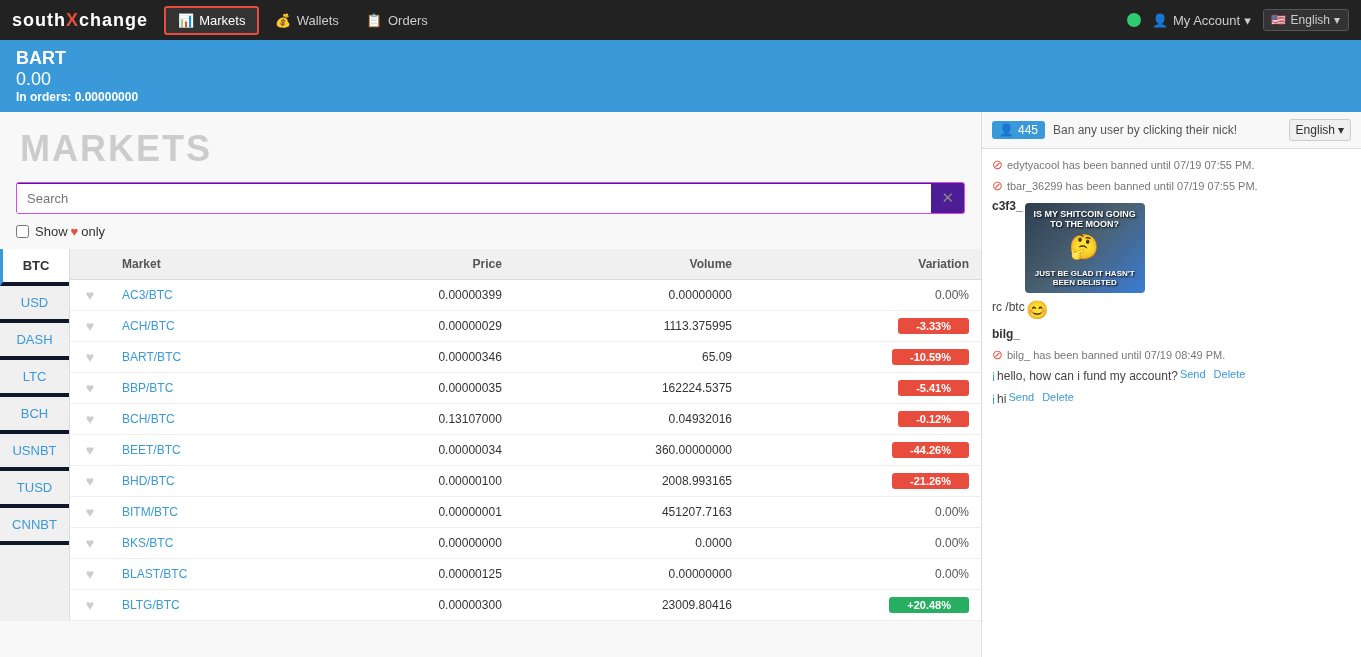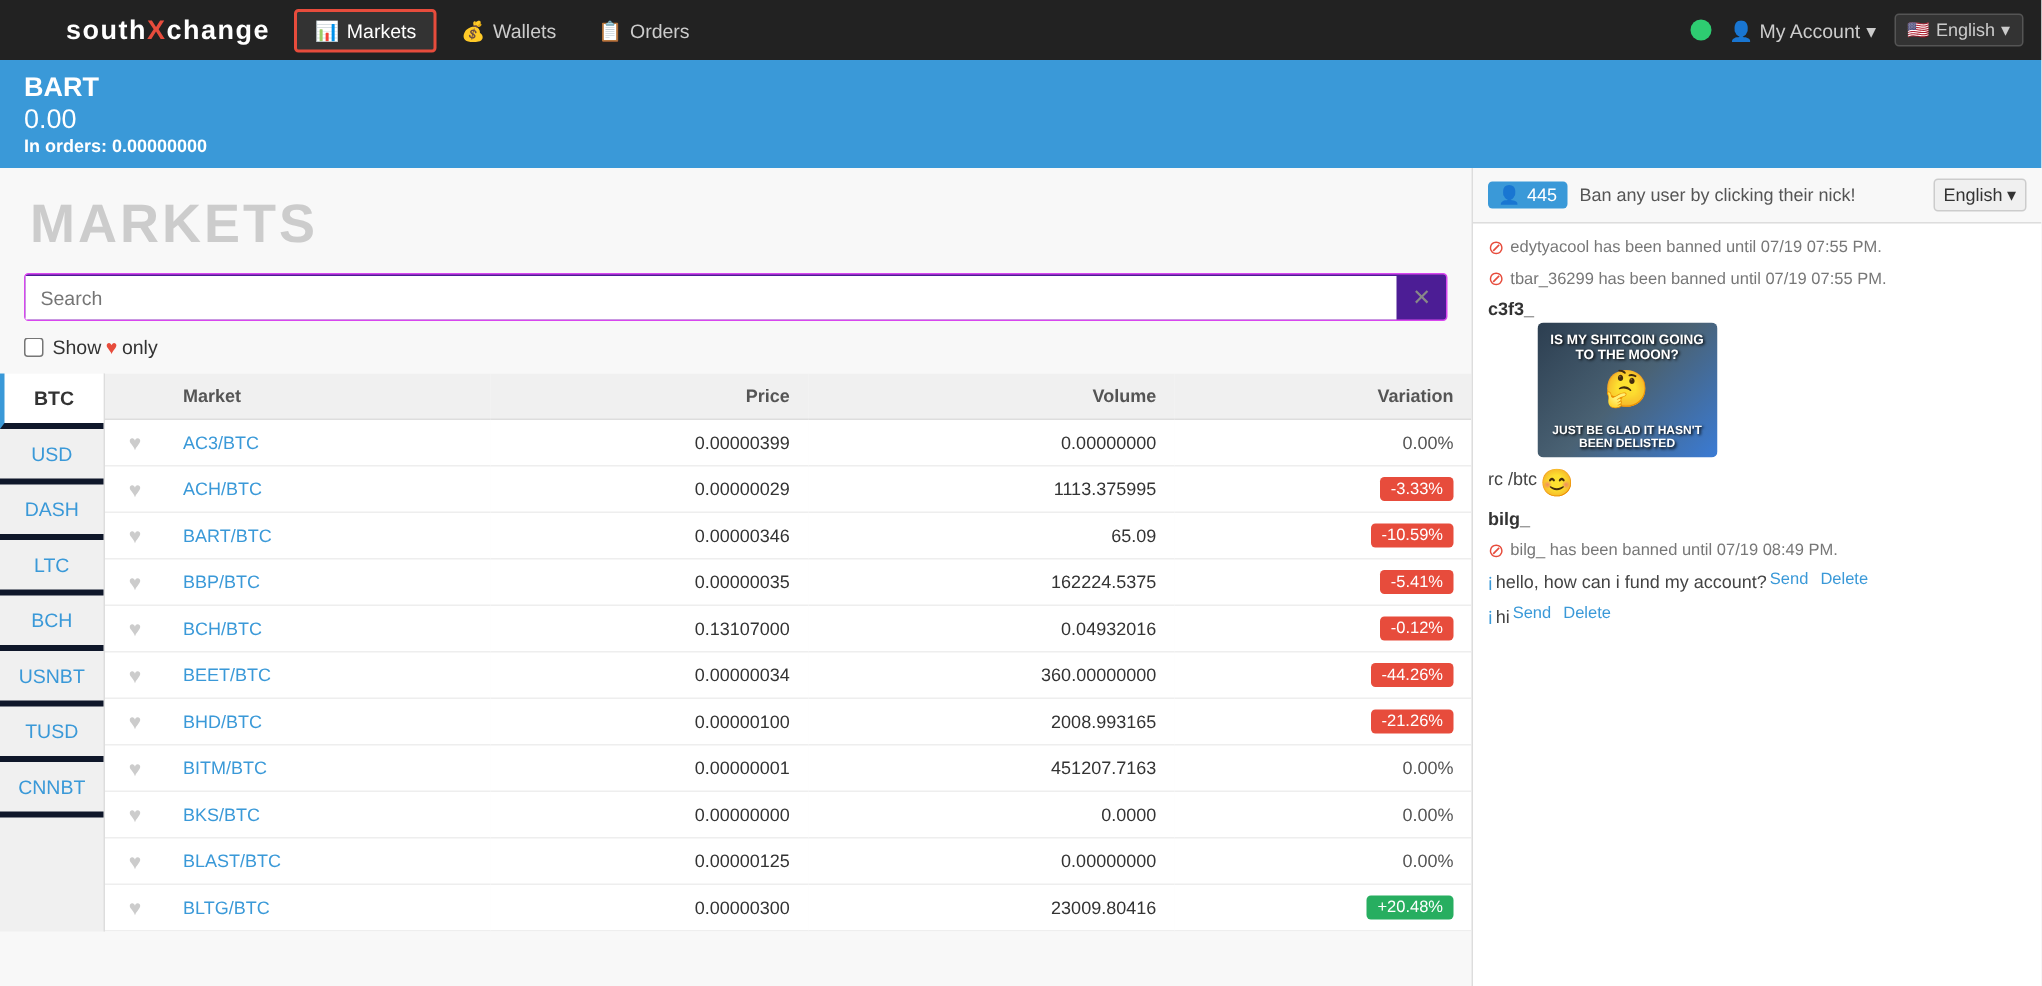--- a/index.html
+++ b/index.html
@@ -7,21 +7,21 @@
 
     
     .topnav {
       background: #222;
       display: flex;
       align-items: center;
       height: 40px;
       padding: 0 12px;
       justify-content: space-between;
     }
-    .topnav-left { display: flex; align-items: center; gap: 6px; margin-left: 32px; }
+    .topnav-left { display: flex; align-items: center; gap: 6px; }
     .logo-text { color: #fff; font-size: 18px; font-weight: bold; letter-spacing: 1px; }
     .logo-x { color: #e74c3c; }
     .nav-items { display: flex; align-items: center; gap: 4px; margin-left: 10px; }
     .nav-item {
       color: #ccc;
       padding: 5px 12px;
       border-radius: 3px;
       cursor: pointer;
       display: flex;
       align-items: center;
@@ -153,24 +153,24 @@
     thead th:nth-child(2) { text-align: left; }
     tbody tr { border-bottom: 1px solid #eee; background: #fff; }
     tbody td { padding: 7px 12px; text-align: right; font-size: 12px; }
     tbody td:first-child { text-align: center; }
     tbody td:nth-child(2) { text-align: left; }
     .fav-heart { color: #ccc; cursor: pointer; font-size: 14px; }
     .market-link { color: #3a99d8; text-decoration: none; }
 
     .badge {
       display: inline-block;
-      padding: 2px 7px;
+      padding: 2px 18px;
       border-radius: 3px;
       font-size: 11px;
-      font-weight: normal;
+      font-weight: bold;
       color: #fff;
     }
     .badge-red { background: #e74c3c; }
     .badge-green { background: #27ae60; }
     .pct-neutral { color: #555; }
 
     
     .right-panel {
       width: 380px;
       background: #fff;
@@ -233,21 +233,21 @@
     .chat-text { font-size: 12px; color: #444; line-height: 1.4; }
     .chat-link { color: #3a99d8; font-size: 11px; text-decoration: none; }
 
     .chat-image {
       width: 120px;
       height: 90px;
       background: #333;
       border-radius: 4px;
       overflow: hidden;
       position: relative;
-      margin-top: 16px;
+      margin-top: 4px;
     }
     .chat-image-inner {
       width: 100%;
       height: 100%;
       display: flex;
       flex-direction: column;
       align-items: center;
       justify-content: center;
       color: #fff;
       font-size: 10px;

